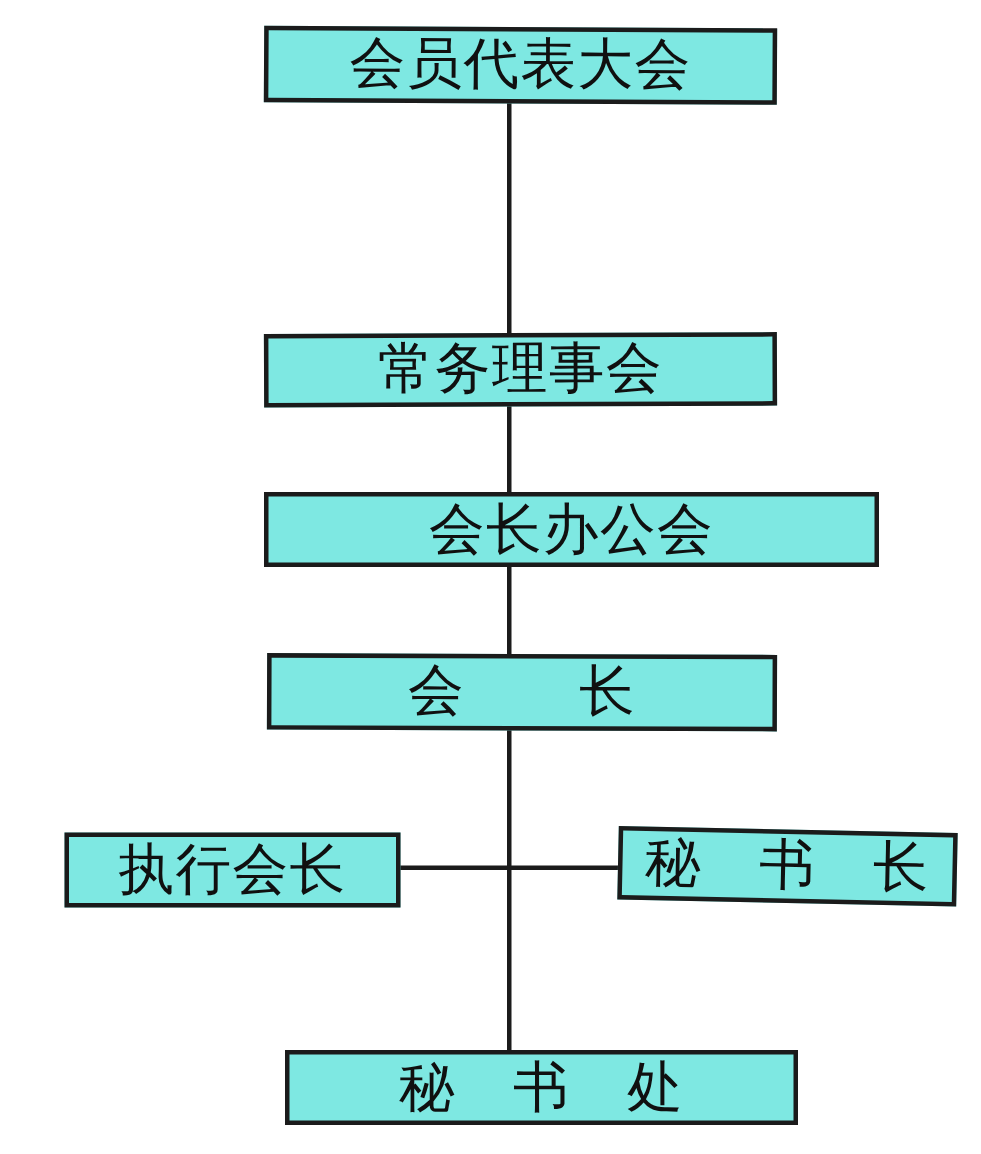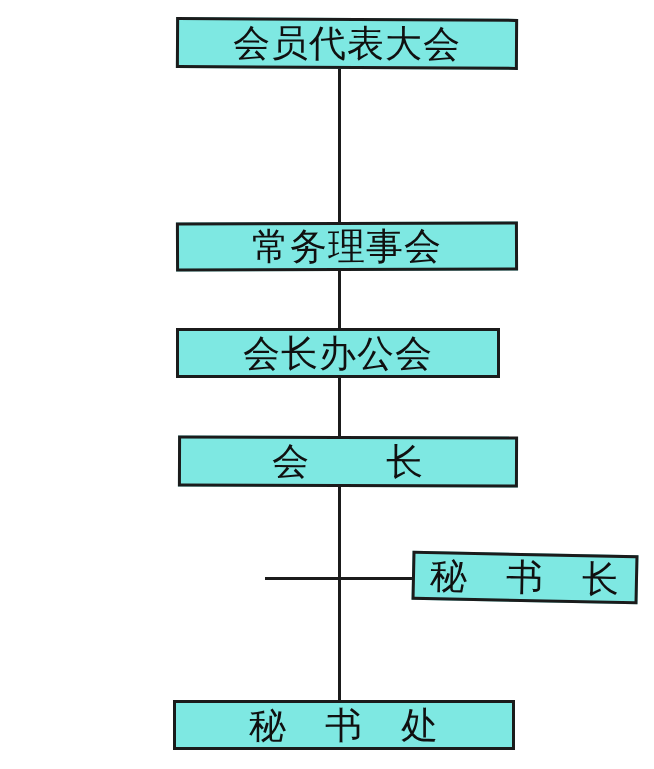--- a/index.html
+++ b/index.html
@@ -34,42 +34,43 @@
     display: flex;
     align-items: center;
     justify-content: center;
     white-space: pre;
     letter-spacing: 1px;
     text-align: center;
   }
   .b1 { left: 176px; top: 18px;  width: 342px; height: 51px; transform: rotate(0.3deg); }
   .b2 { left: 176px; top: 110px; width: 342px; height: 51px; }
   .b3 { left: 176px; top: 222px; width: 342px; height: 49px; transform: rotate(-0.2deg); }
-  .b4 { left: 176px; top: 328px; width: 324px; height: 50px; }
+  .b4 { left: 176px; top: 328px; width: 410px; height: 50px; }
   .b5 { left: 178px; top: 436px; width: 340px; height: 51px; transform: rotate(0.2deg); }
   .b6 { left: 43px;  top: 555px; width: 224px; height: 50px; }
   .b7 { left: 412px; top: 553px; width: 226px; height: 49px; transform: rotate(1.2deg); }
-  .b8 { left: 173px; top: 700px; width: 342px; height: 50px; }
+  .b8 { left: 190px; top: 700px; width: 342px; height: 50px; }
 </style>
 </head>
 <body>
 
 <div class="canvas">
 
   <div class="line vline-main"></div>
 
   <div class="line hline-branch"></div>
 
   <div class="box b1">会员代表大会</div>
 
 
   <div class="box b3">常务理事会</div>
 
   <div class="box b4">会长办公会</div>
 
   <div class="box b5">会　　长</div>
 
+  <div class="box b6">执行会长</div>
 
   <div class="box b7">秘　书　长</div>
 
   <div class="box b8">秘　书　处</div>
 
 </div>
 
 </body></html>

